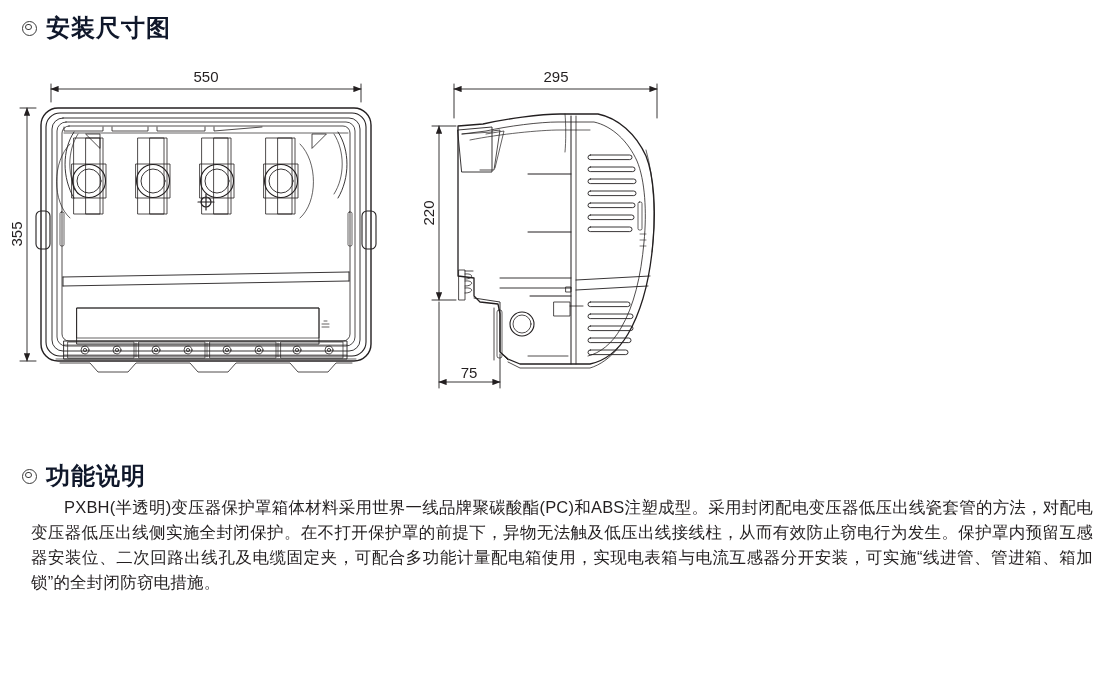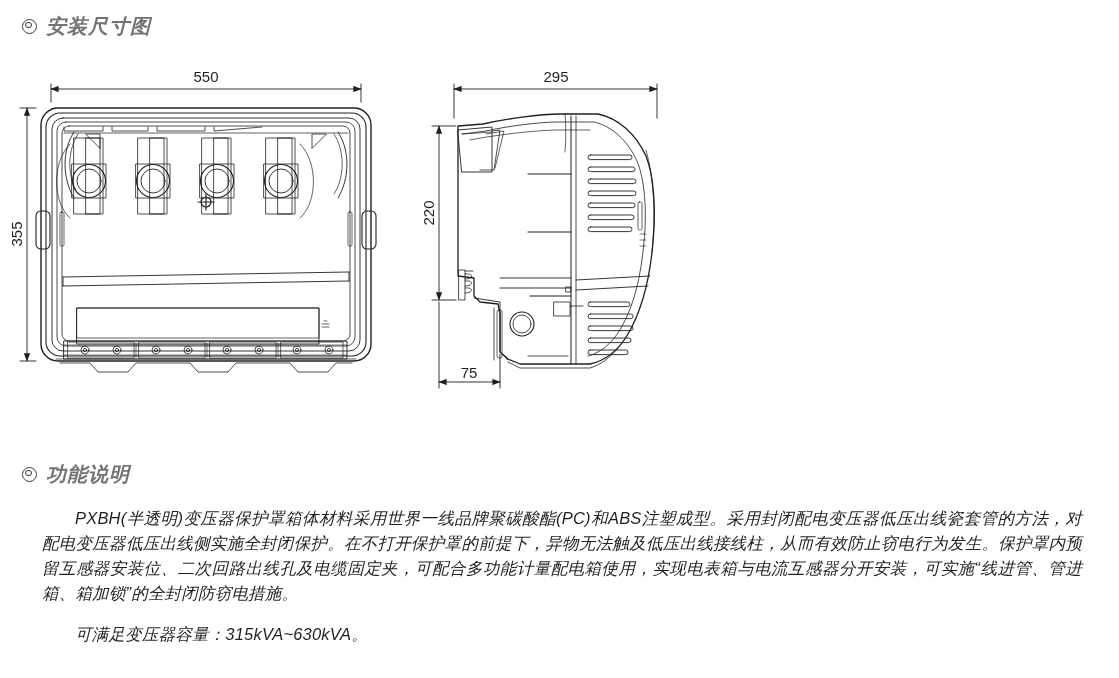--- a/index.html
+++ b/index.html
@@ -36,26 +36,25 @@
   .bullet-ring::after {
     content: "";
     position: absolute;
     left: 2.4px; top: 2.4px;
     width: 6.6px; height: 6.6px;
     border: 1.6px solid #3b3b3b;
     border-radius: 50%;
     box-sizing: border-box;
   }
   .section-title {
-    font-size: 20px;
+    font-size: 24px;
     font-weight: bold;
     letter-spacing: 1px;
-    color: #737373;
+    color: #0f172a;
     line-height: 1;
-    font-style: italic;
   }
 
   #head-dimensions { left: 22px; top: 16px; }
   #head-function   { left: 22px; top: 464px; justify-content: space-between; }
 
   
   #drawing-area {
     position: absolute;
     left: 0;
     top: 52px;
@@ -69,25 +68,24 @@
     position: absolute;
     left: 26px;
     top: 490px;
     width: 1072px;
     font-size: 16.5px;
     line-height: 25px;
     color: #231f20;
     letter-spacing: 0.2px;
   }
   .para {
-    margin: 16px;
+    margin: 5px;
     text-indent: 2em;
     text-align: justify;
     text-justify: inter-ideograph;
-    font-style: italic;
   }
   .para + .para { margin-top: 9px; }
 </style>
 </head>
 <body>
 
 <div class="section-head" id="head-dimensions">
   <span class="bullet-ring"></span>
   <span class="section-title">安装尺寸图</span>
 </div>
@@ -355,14 +353,13 @@
 </svg>
 </div>
 
 <div class="section-head" id="head-function">
   <span class="bullet-ring"></span>
   <span class="section-title">功能说明</span>
 </div>
 
 <div id="function-body">
   <p class="para">PXBH(半透明)变压器保护罩箱体材料采用世界一线品牌聚碳酸酯(PC)和ABS注塑成型。采用封闭配电变压器低压出线瓷套管的方法，对配电变压器低压出线侧实施全封闭保护。在不打开保护罩的前提下，异物无法触及低压出线接线柱，从而有效防止窃电行为发生。保护罩内预留互感器安装位、二次回路出线孔及电缆固定夹，可配合多功能计量配电箱使用，实现电表箱与电流互感器分开安装，可实施“线进管、管进箱、箱加锁”的全封闭防窃电措施。</p>
-  <p class="para">可满足变压器容量：315kVA~630kVA。</p>
 </div>
 
 </body></html>

